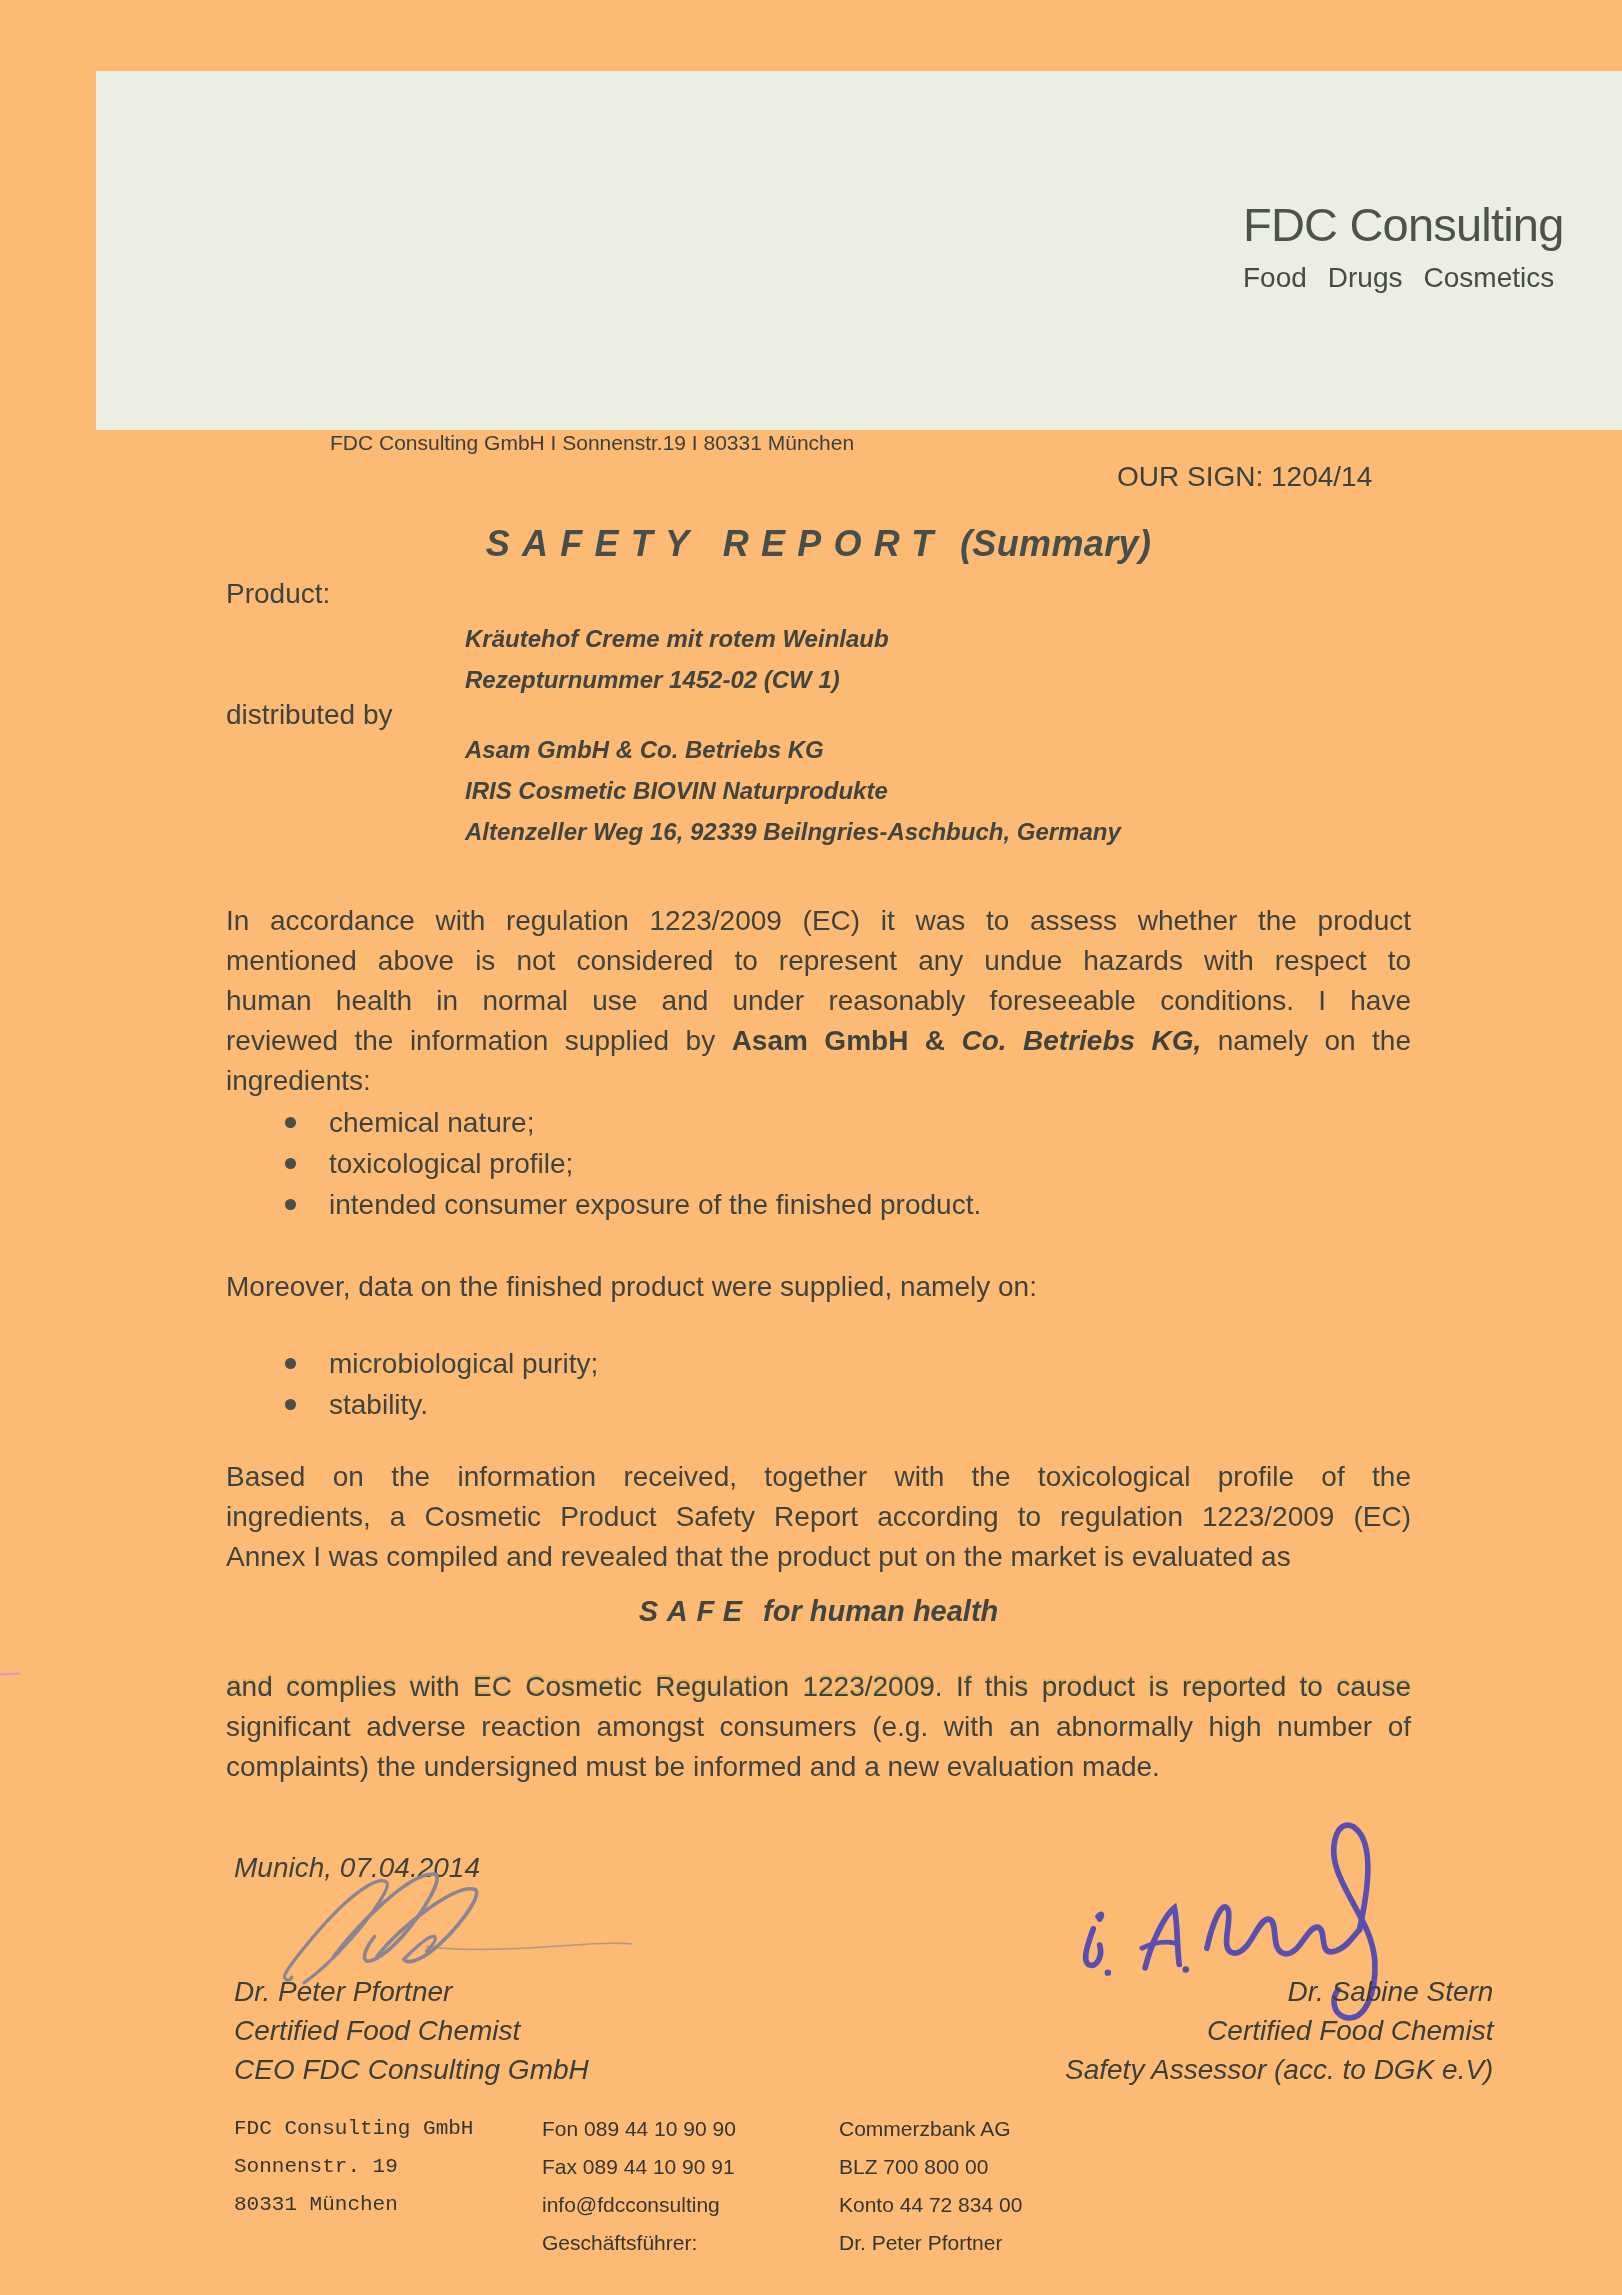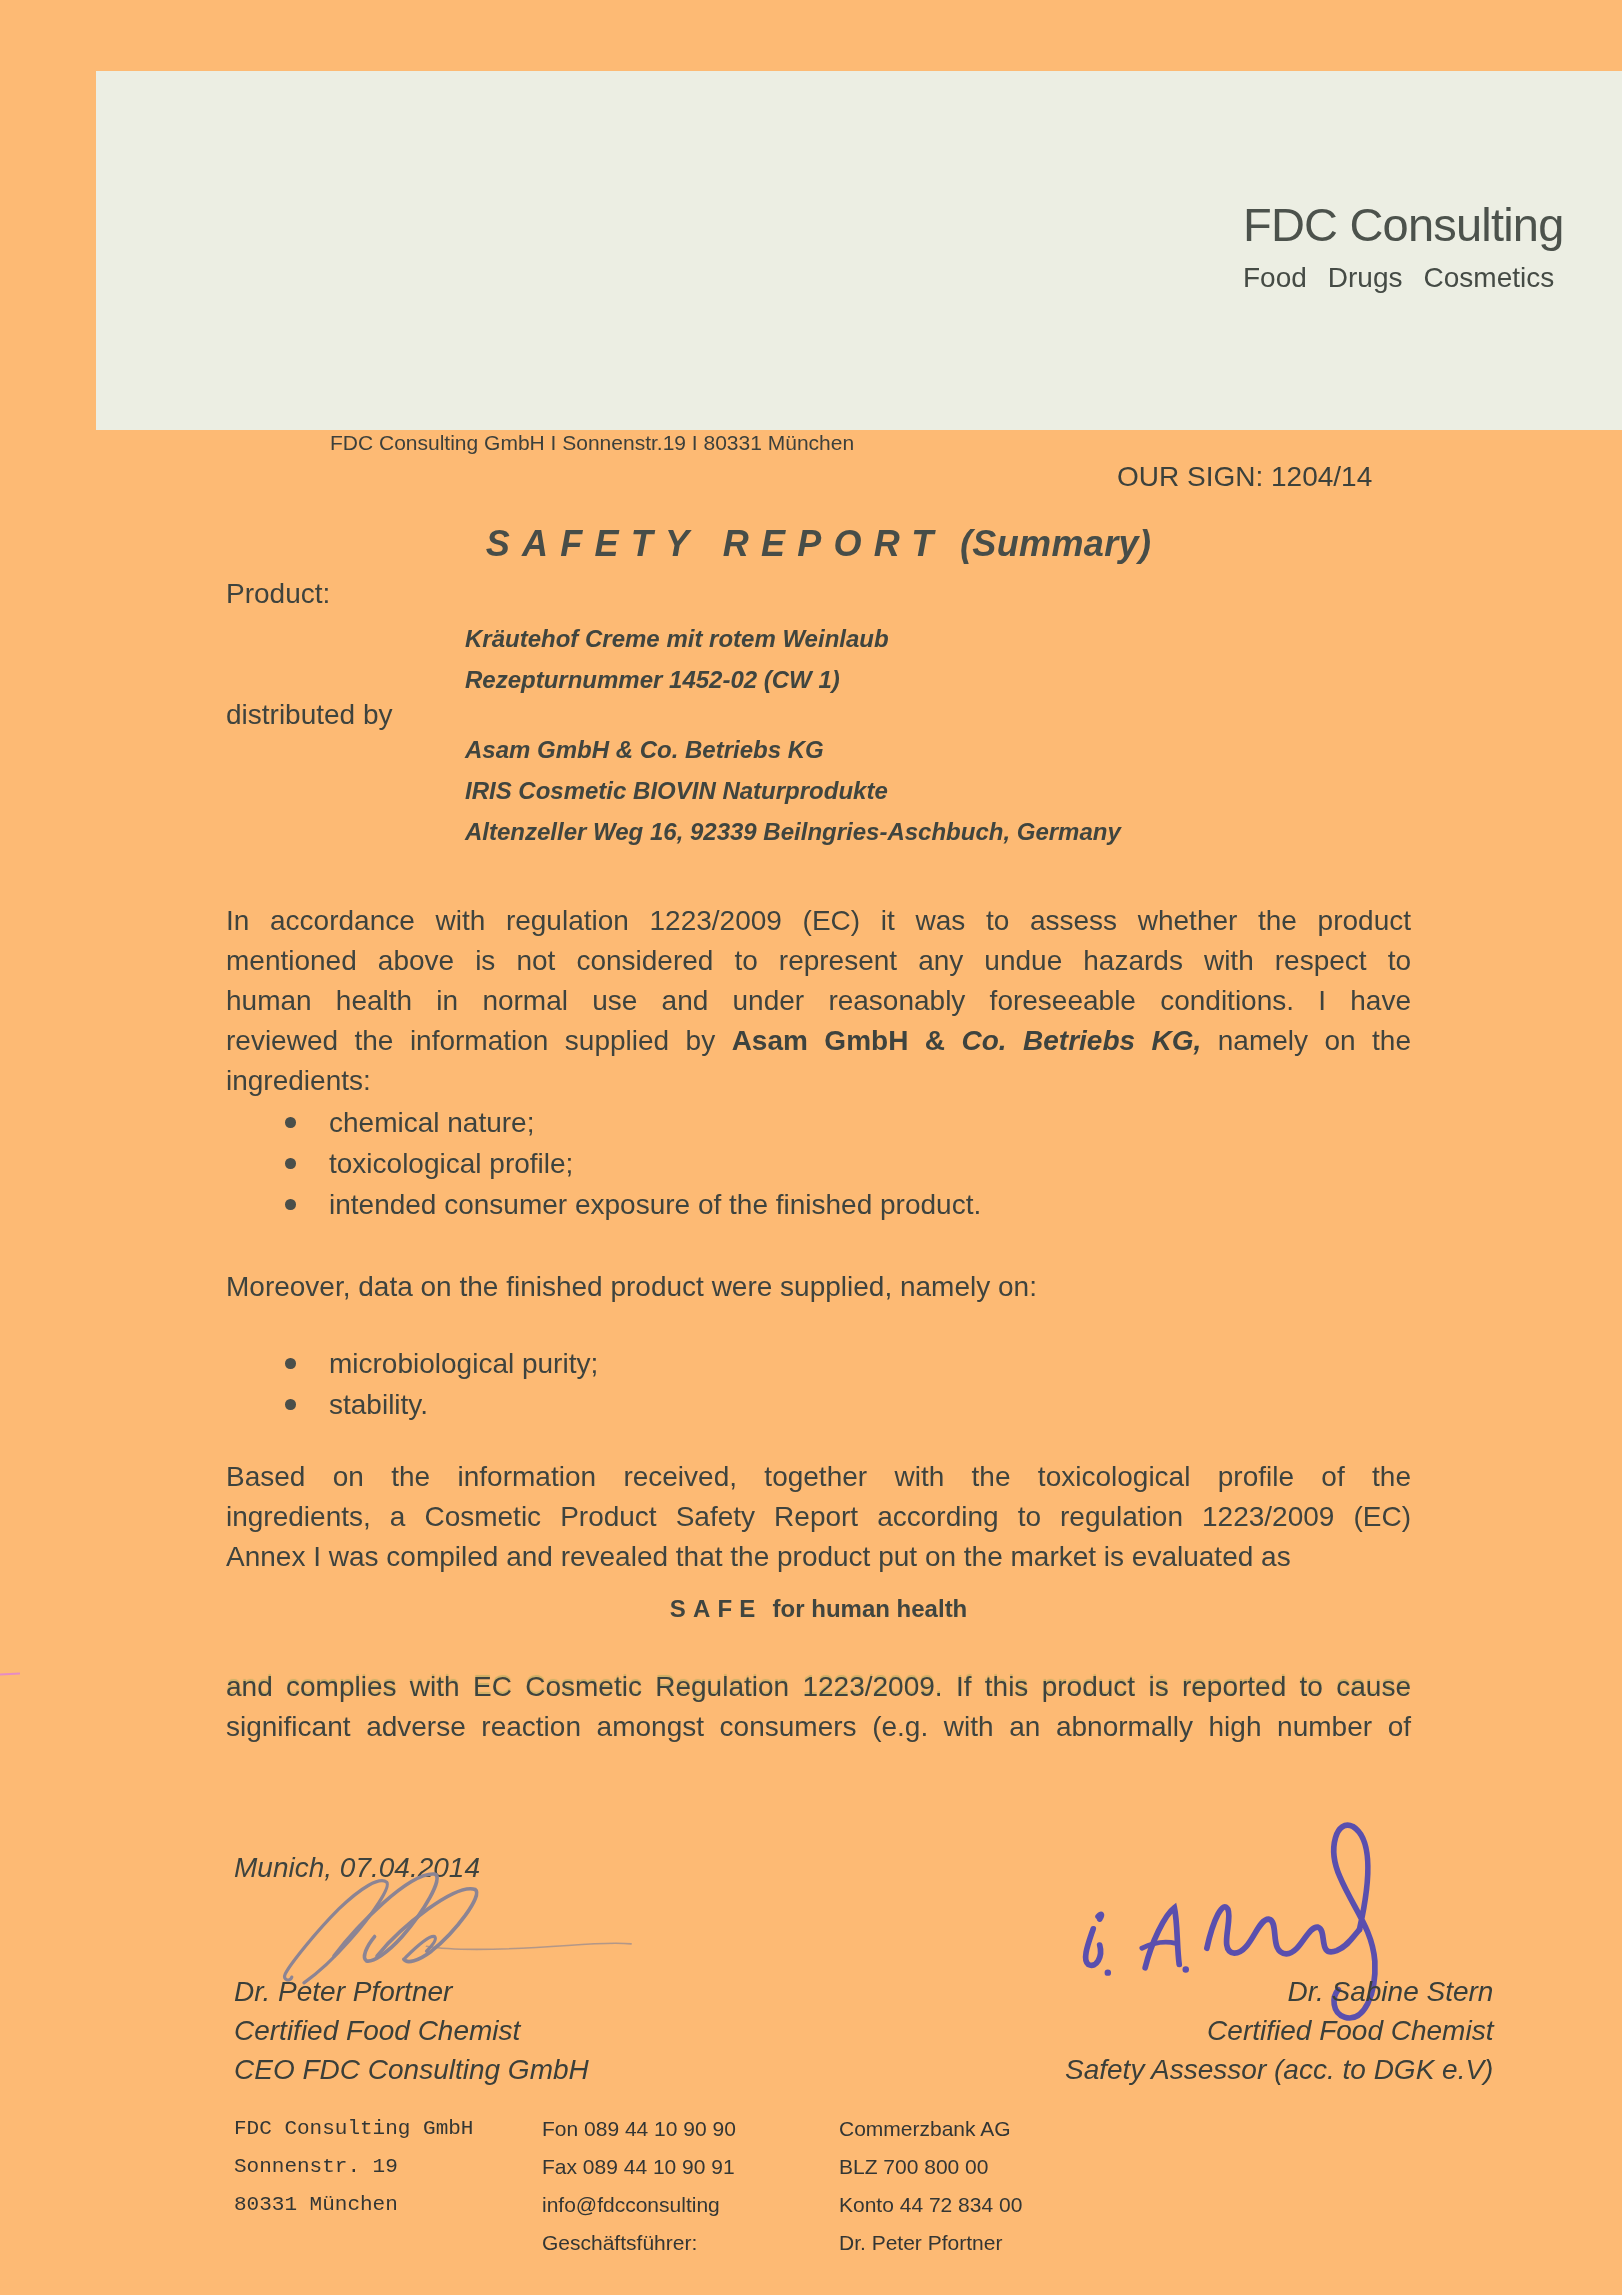--- a/index.html
+++ b/index.html
@@ -57,21 +57,21 @@
   .bi{font-weight:bold;font-style:italic;}
   .bullets{position:absolute;left:226px;width:1185px;}
   .bullet-row{position:relative;height:41px;font-size:28px;line-height:41px;}
   .bullet-dot{
     position:absolute;left:59px;top:15.4px;width:10.5px;height:10.5px;border-radius:50%;
     background:#4a4f4a;
   }
   .bullet-text{position:absolute;left:103px;top:0;white-space:nowrap;}
   .verdict{
     position:absolute;left:226px;top:1595px;width:1185px;text-align:center;
-    font-size:24px;font-weight:bold;color:#40453f;white-space:nowrap;
+    font-size:29px;font-weight:bold;font-style:italic;color:#40453f;white-space:nowrap;
   }
   .verdict .spaced{letter-spacing:0.30em;}
   .verdict .rest{margin-left:0.42em;}
   .tintgreen{text-shadow:0 -1.6px 0.8px rgba(40,150,60,0.22);}
   .place-date{
     position:absolute;left:234px;top:1852px;font-size:28px;font-style:italic;
     color:#3e433e;white-space:nowrap;
   }
   .sig-names{
     position:absolute;font-size:28px;font-style:italic;line-height:39px;
@@ -169,20 +169,21 @@
     <div class="ll">Annex I was compiled and revealed that the product put on the market is evaluated as</div>
   </div>
 
   <div class="verdict">
     <span class="spaced">SAFE</span><span class="rest">for human health</span>
   </div>
 
   <div class="para" style="top:1667px;">
     <div class="jl tintgreen">and complies with EC Cosmetic Regulation 1223/2009. If this product is reported to cause</div>
     <div class="jl">significant adverse reaction amongst consumers (e.g. with an abnormally high number of</div>
+    <div class="ll">complaints) the undersigned must be informed and a new evaluation made.</div>
   </div>
 
   <div class="place-date">Munich, 07.04.2014</div>
 
   <svg class="sig-svg sig-svg-left" width="406" height="138" viewBox="0 0 500 170">
     <g fill="none" stroke="#8b8494" stroke-linecap="round">
       <path d="M60,148 C58,154 48,152 52,144 C58,132 90,92 118,64 C145,38 168,24 177,31 C182,37 160,70 132,102 C110,127 88,146 75,155" stroke-width="4"></path>
       <path d="M112,122 C140,85 205,18 236,21 C248,25 222,68 196,98 C178,118 160,130 152,128 C146,124 152,110 162,98" stroke-width="4.5"></path>
       <path d="M165,122 C195,85 262,32 286,40 C296,47 262,92 232,116 C216,128 202,132 198,126" stroke-width="4.5"></path>
       <path d="M200,124 C214,110 230,96 236,98 C240,102 230,112 226,116" stroke-width="4"></path>

